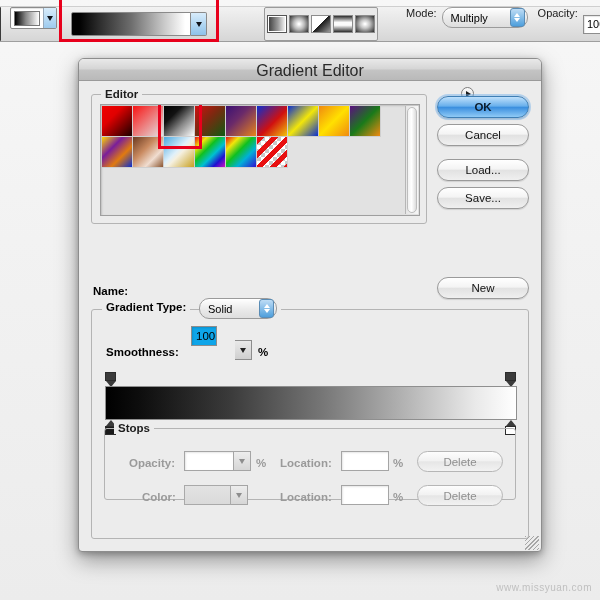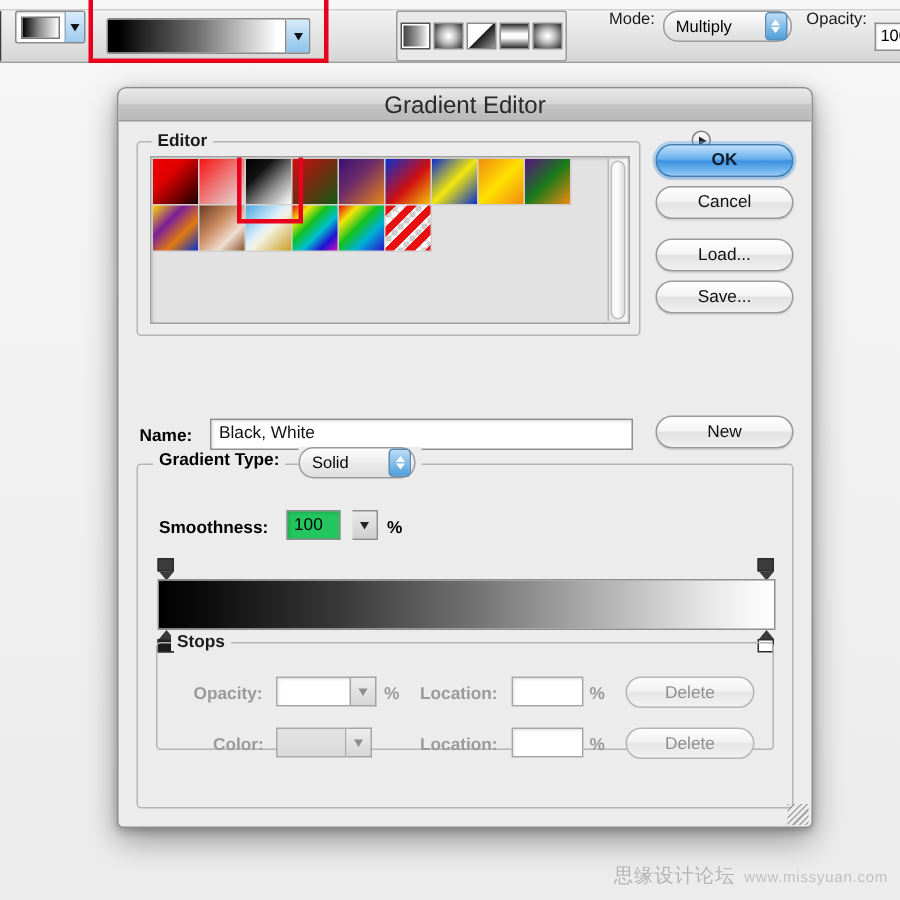--- a/index.html
+++ b/index.html
@@ -246,22 +246,22 @@
   #settings-group { left:12px; top:228px; width:438px; height:230px; }
   #gt-label { position:absolute; left:10px; top:-9px; background:#ececec; padding:0 4px; font-size:11.5px; font-weight:bold;}
   #gt-popup {
     position:absolute; left:107px; top:-12px;
     background:#ececec; padding-right:4px;
   }
   #gt-popup .aqua-popup { margin-left:0; min-width:78px; }
 
   #smooth-label { position:absolute; left:14px; top:36px; font-size:11.5px; font-weight:bold;}
   #smooth-field {
-    position:absolute; left:99px; top:30px; width:36px; height:20px;
-    background:#22c55e; border:1px solid #8d8d8d;
+    position:absolute; left:99px; top:16px; width:26px; height:20px;
+    background:#0ea5e9; border:1px solid #8d8d8d;
     font-size:11.5px; line-height:18px; padding-left:4px;
     box-shadow:inset 1px 1px 2px rgba(0,0,0,.12);
   }
   #smooth-arrow {
     position:absolute; left:143px; top:30px; width:17px; height:20px;
     background:linear-gradient(180deg,#e9e9e9,#cfcfcf);
     border:1px solid #8d8d8d; border-left:none;
     display:flex; align-items:center; justify-content:center;
   }
   #smooth-pct { position:absolute; left:166px; top:36px; font-size:11.5px; font-weight:bold;}
@@ -464,21 +464,20 @@
         </div>
       </div>
 
       <div class="aqua-btn primary" id="btn-ok">OK</div>
       <div class="aqua-btn" id="btn-cancel">Cancel</div>
       <div class="aqua-btn" id="btn-load">Load...</div>
       <div class="aqua-btn" id="btn-new">New</div>
       <div class="aqua-btn" id="btn-save">Save...</div>
 
       <span id="name-label">Name:</span>
-      <div id="name-input">Black, White</div>
 
       <div class="groupbox" id="settings-group">
         <span id="gt-label">Gradient Type:</span>
         <div id="gt-popup">
           <div class="aqua-popup">
             <span class="lbl">Solid</span>
             <span class="aqua-stepper">
                 <i class="up"></i>
                 <i class="down"></i>
               </span>
@@ -540,16 +539,15 @@
           <span class="pct-lbl disabled-text" style="left:288px; top:62px;">%</span>
           <div class="del-btn" style="left:312px; top:56px;">Delete</div>
         </div>
       </div>
 
       <div id="resize-grip"></div>
     </div>
   </div>
 
   <div id="watermark">
-    <span class="cn">思缘设计论坛</span>
     <span class="url">www.missyuan.com</span>
   </div>
 </div>
 
 </body></html>

